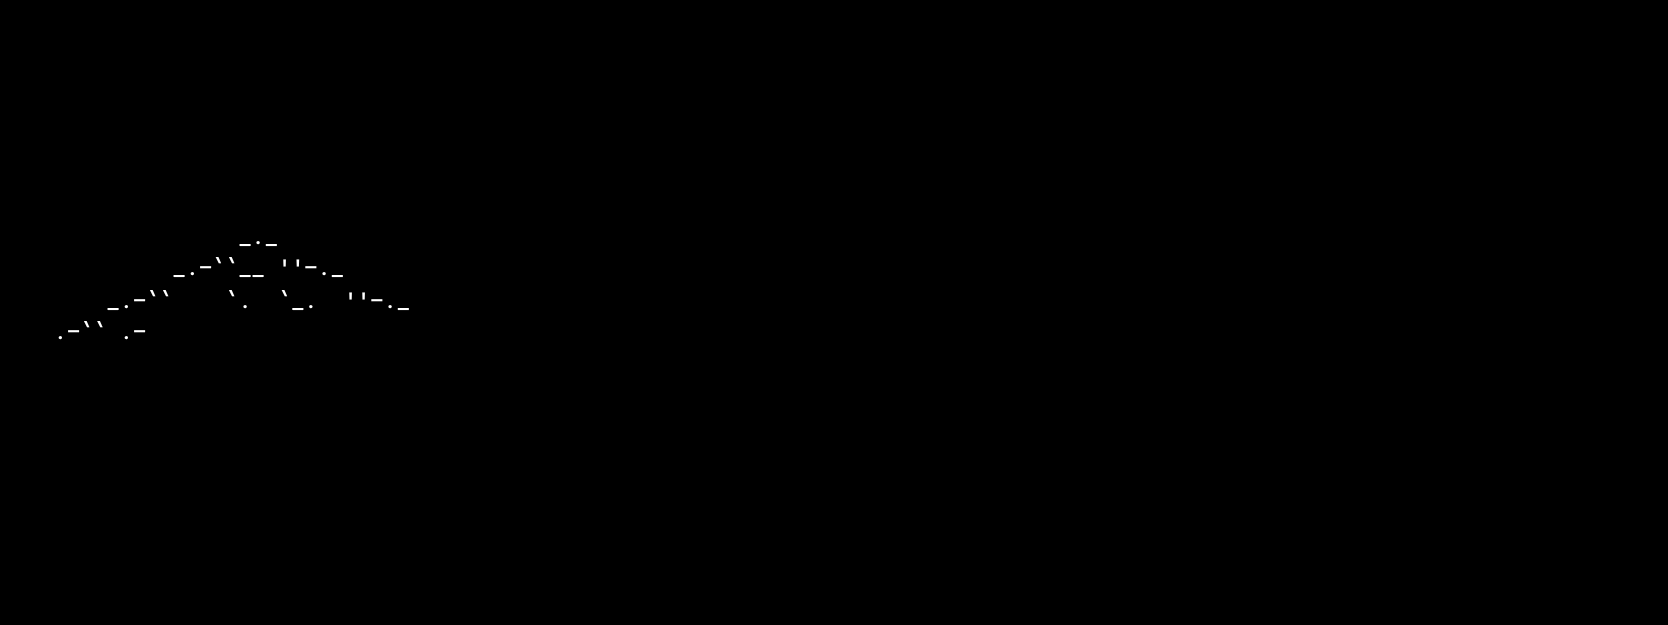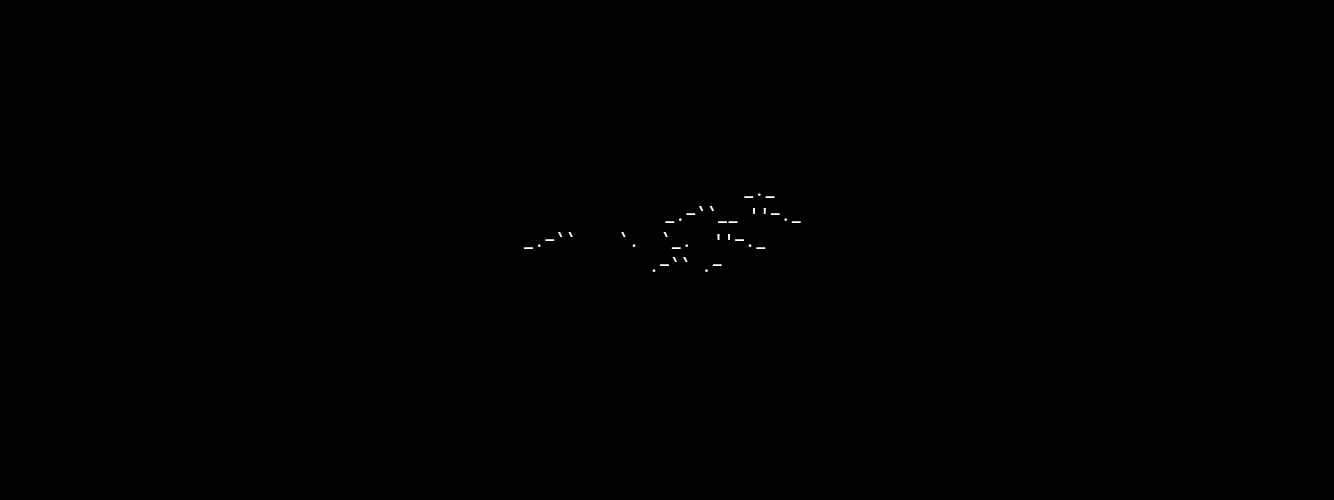--- a/index.html
+++ b/index.html
@@ -1,19 +1,18 @@
 <!DOCTYPE html>
 <html><head>
   <meta charset="utf-8">
   <style>
     * {
       margin: 4px;
       padding: 0;
       box-sizing: border-box;
-      text-align: center;
     }
     body {
       background: #000;
       color: #fff;
       font-family: "Cascadia Mono", "Consolas", "Courier New", monospace;
       font-size: 18px;
       line-height: 1.4;
       width: 1334px;
       height: 500px;
       overflow: hidden;

